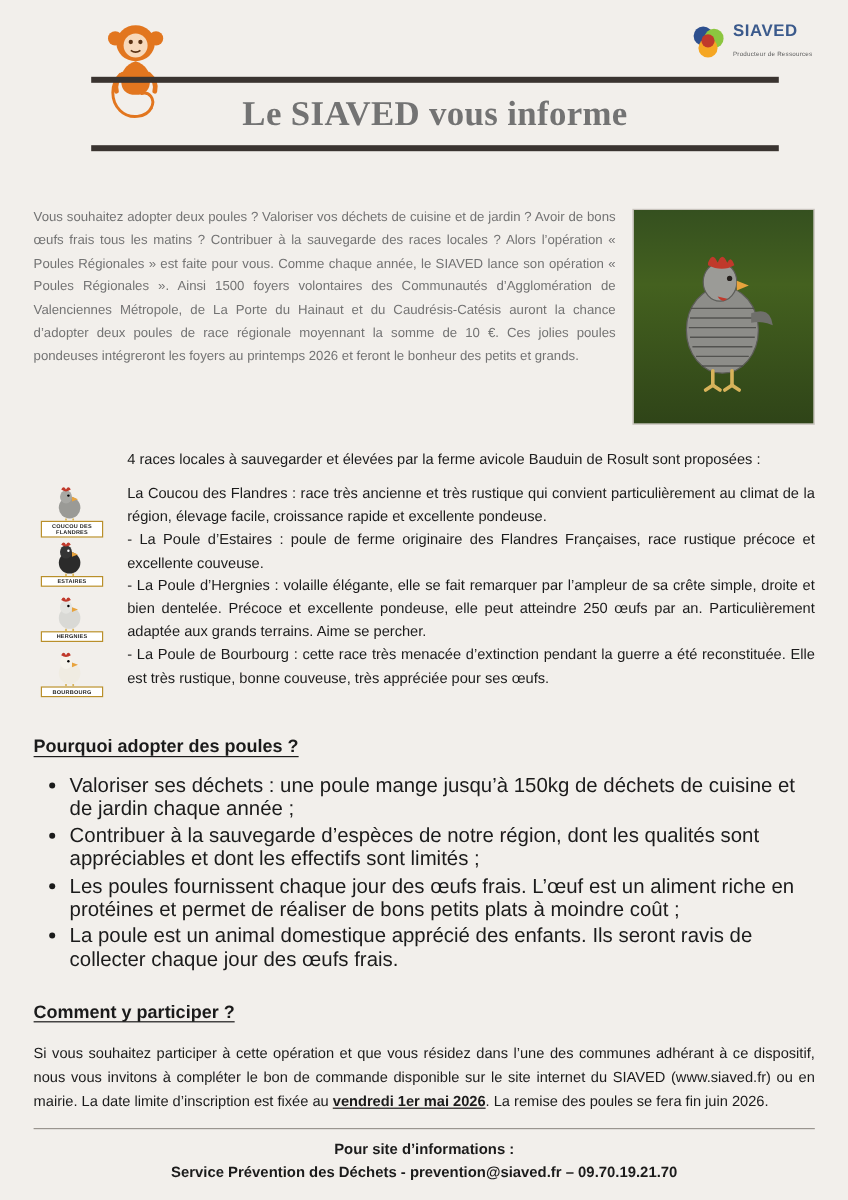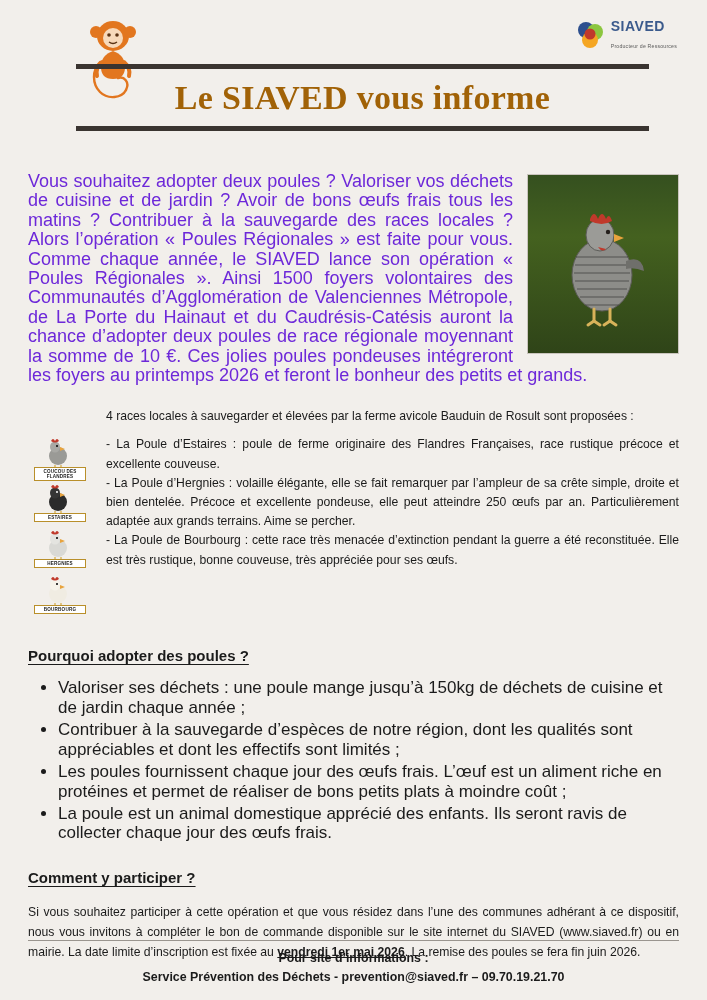--- a/index.html
+++ b/index.html
@@ -67,23 +67,23 @@
     margin-bottom: 10px;
   }
   .rule-bottom {
     height: 5px;
     background: #3a3430;
     margin-top: 9px;
   }
   .main-title {
     text-align: center;
     font-family: "Liberation Serif", serif;
-    font-size: 34px;
-    font-weight: bold;
-    color: #a16207;
+    font-size: 29px;
+    font-weight: bold;
+    color: #737373;
     letter-spacing: .3px;
     margin: 0;
   }
   .subtitle {
     text-align: center;
     font-size: 12.5px;
     font-weight: bold;
     color: #2b2b2b;
     margin-top: 7px;
   }
@@ -107,24 +107,24 @@
   }
   .hen {
     position: absolute;
     left: 28px;
     top: 26px;
     width: 92px;
     height: 128px;
   }
   .intro p {
     margin: 0;
-    font-size: 18px;
+    font-size: 11px;
     line-height: 19.4px;
     text-align: justify;
-    color: #6d28d9;
+    color: #737373;
   }
 
   
   .breeds {
     margin: 22px 28px 0 28px;
     position: relative;
   }
   .breeds-lead {
     margin: 0 0 10px 78px;
     font-size: 12.2px;
@@ -362,20 +362,21 @@
                 <path d="M13 28 V30"></path>
                 <path d="M19 28 V30"></path>
               </g>
           </svg>
           <div class="breed-label">BOURBOURG</div>
         </div>
 
       </div>
 
       <div class="breeds-text">
+        <p>La Coucou des Flandres : race très ancienne et très rustique qui convient particulièrement au climat de la région, élevage facile, croissance rapide et excellente pondeuse.</p>
         <p>- La Poule d’Estaires : poule de ferme originaire des Flandres Françaises, race rustique précoce et excellente couveuse.</p>
         <p>- La Poule d’Hergnies : volaille élégante, elle se fait remarquer par l’ampleur de sa crête simple, droite et bien dentelée. Précoce et excellente pondeuse, elle peut atteindre 250 œufs par an. Particulièrement adaptée aux grands terrains. Aime se percher.</p>
         <p>- La Poule de Bourbourg : cette race très menacée d’extinction pendant la guerre a été reconstituée. Elle est très rustique, bonne couveuse, très appréciée pour ses œufs.</p>
       </div>
     </div>
   </div>
 
   <h2 class="section">Pourquoi adopter des poules ?</h2>
   <ul class="bullets">
     <li>Valoriser ses déchets : une poule mange jusqu’à 150kg de déchets de cuisine et de jardin chaque année ;</li>

